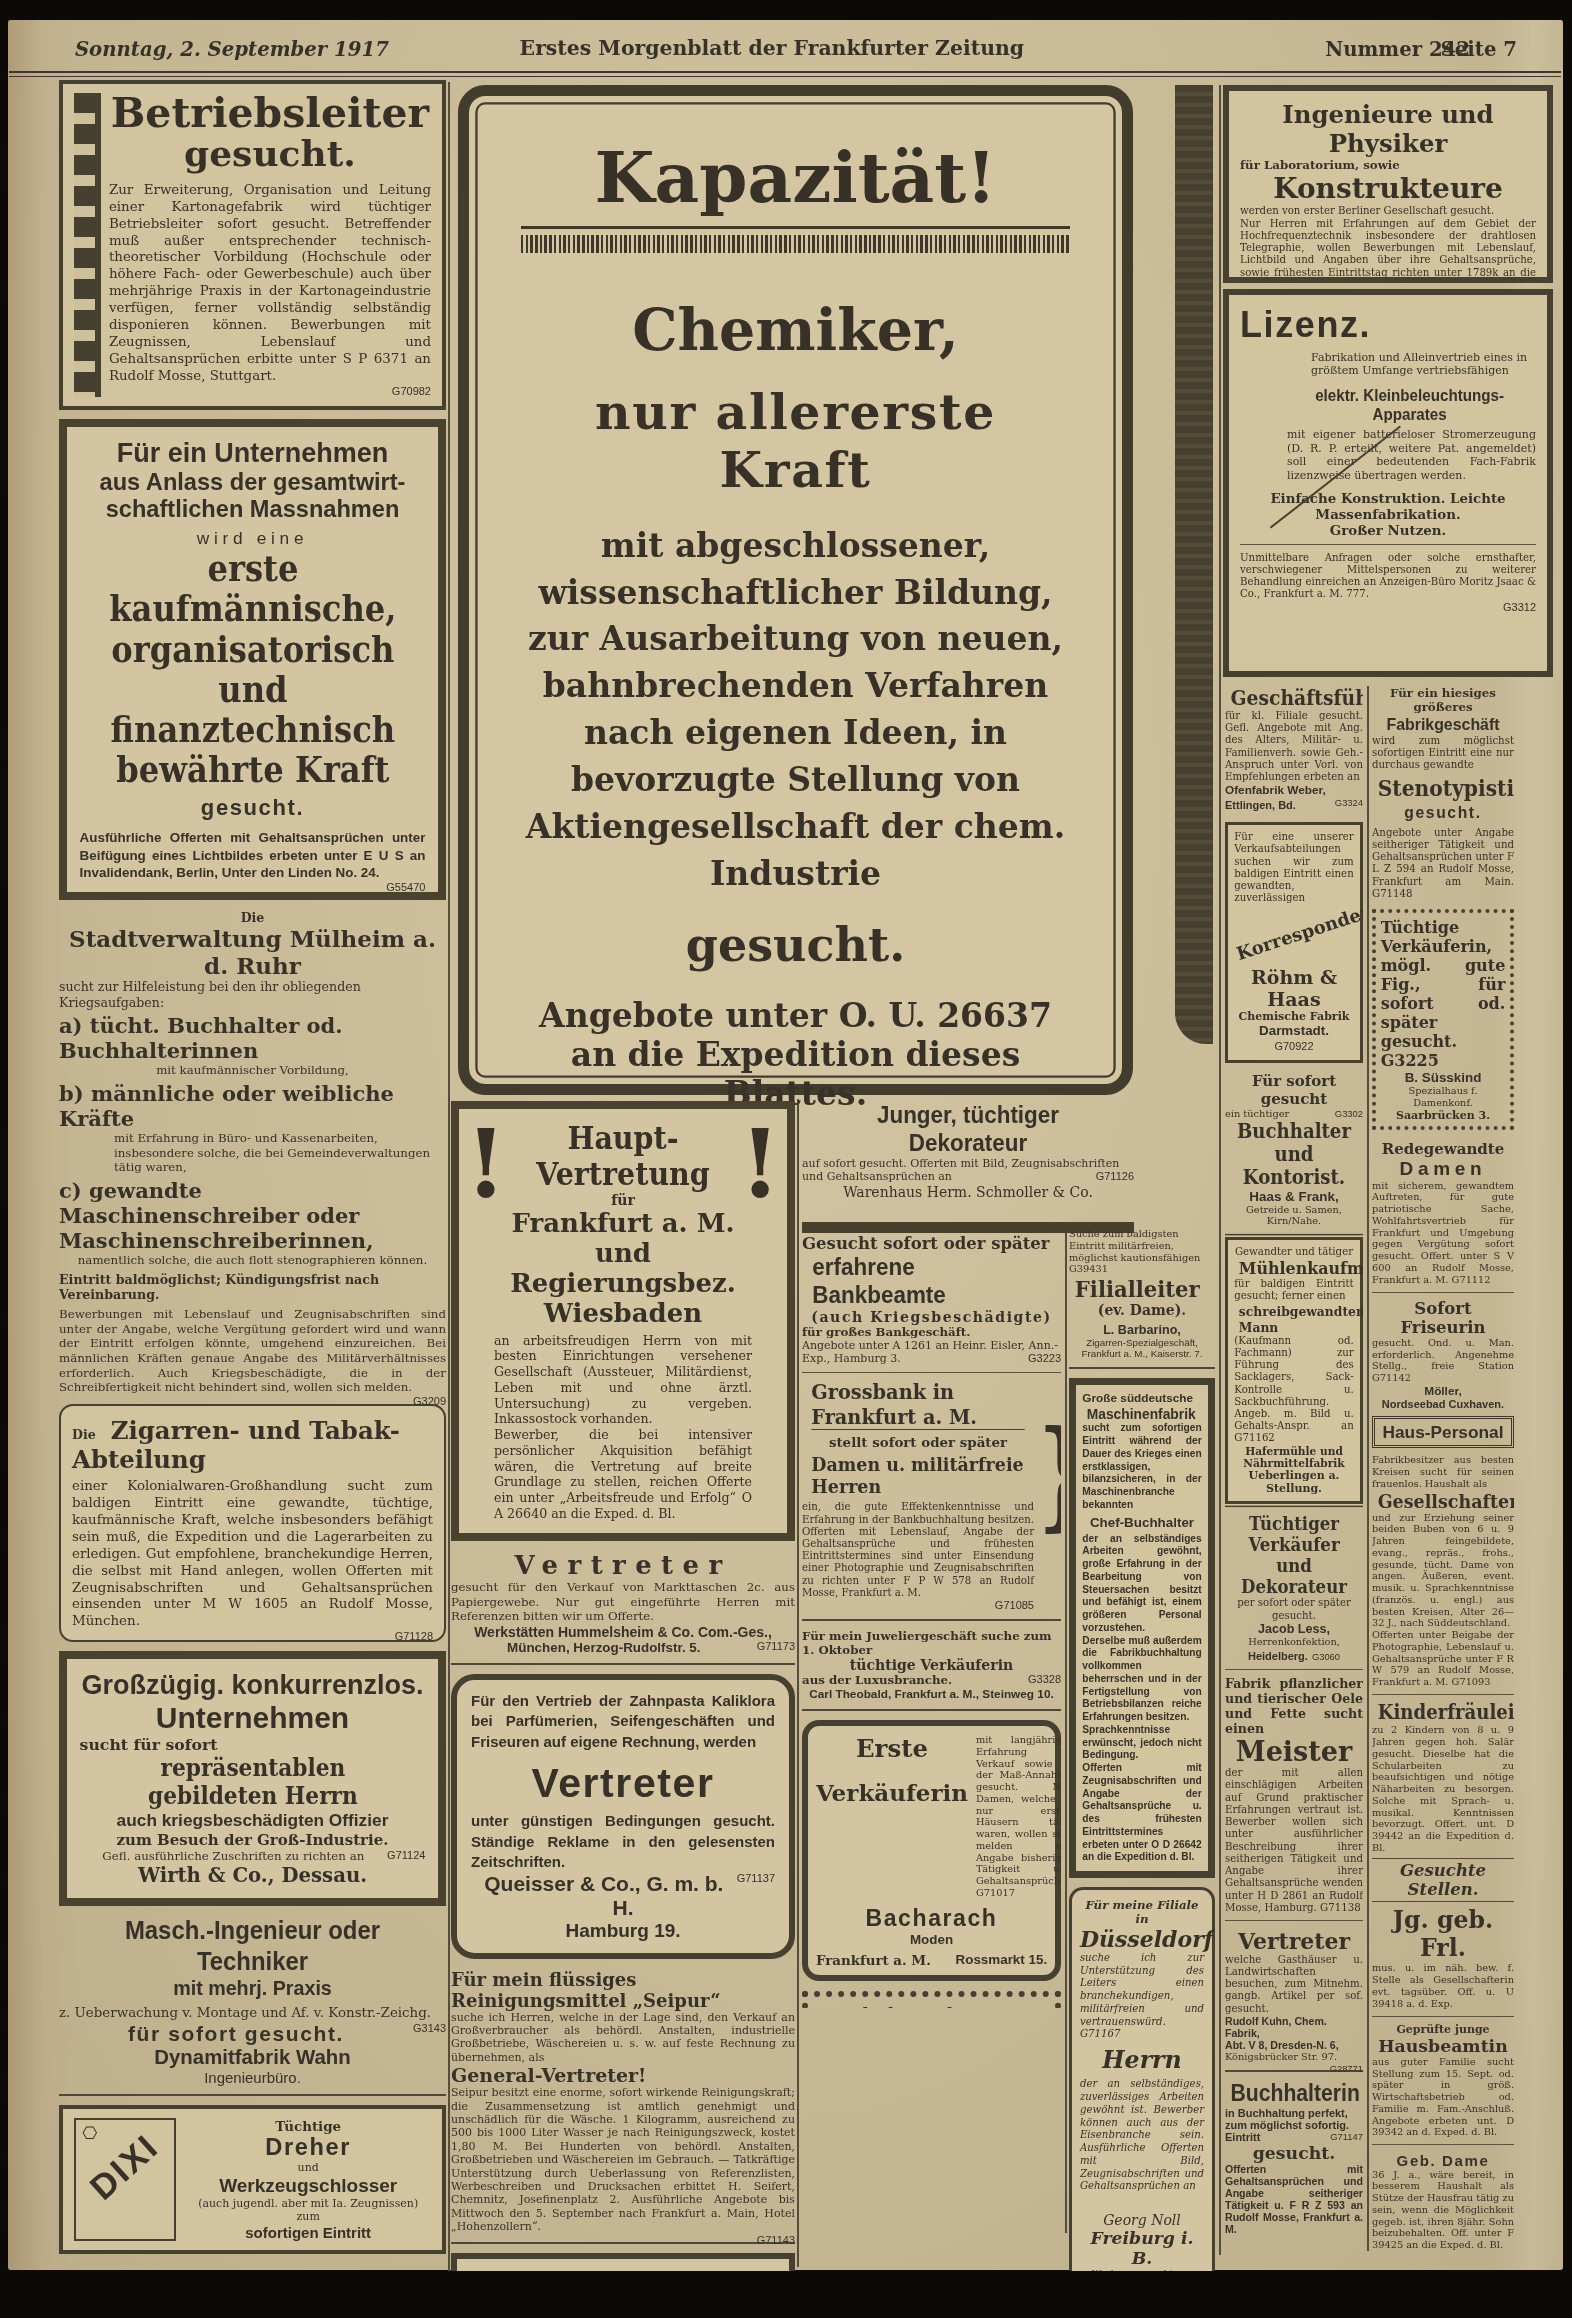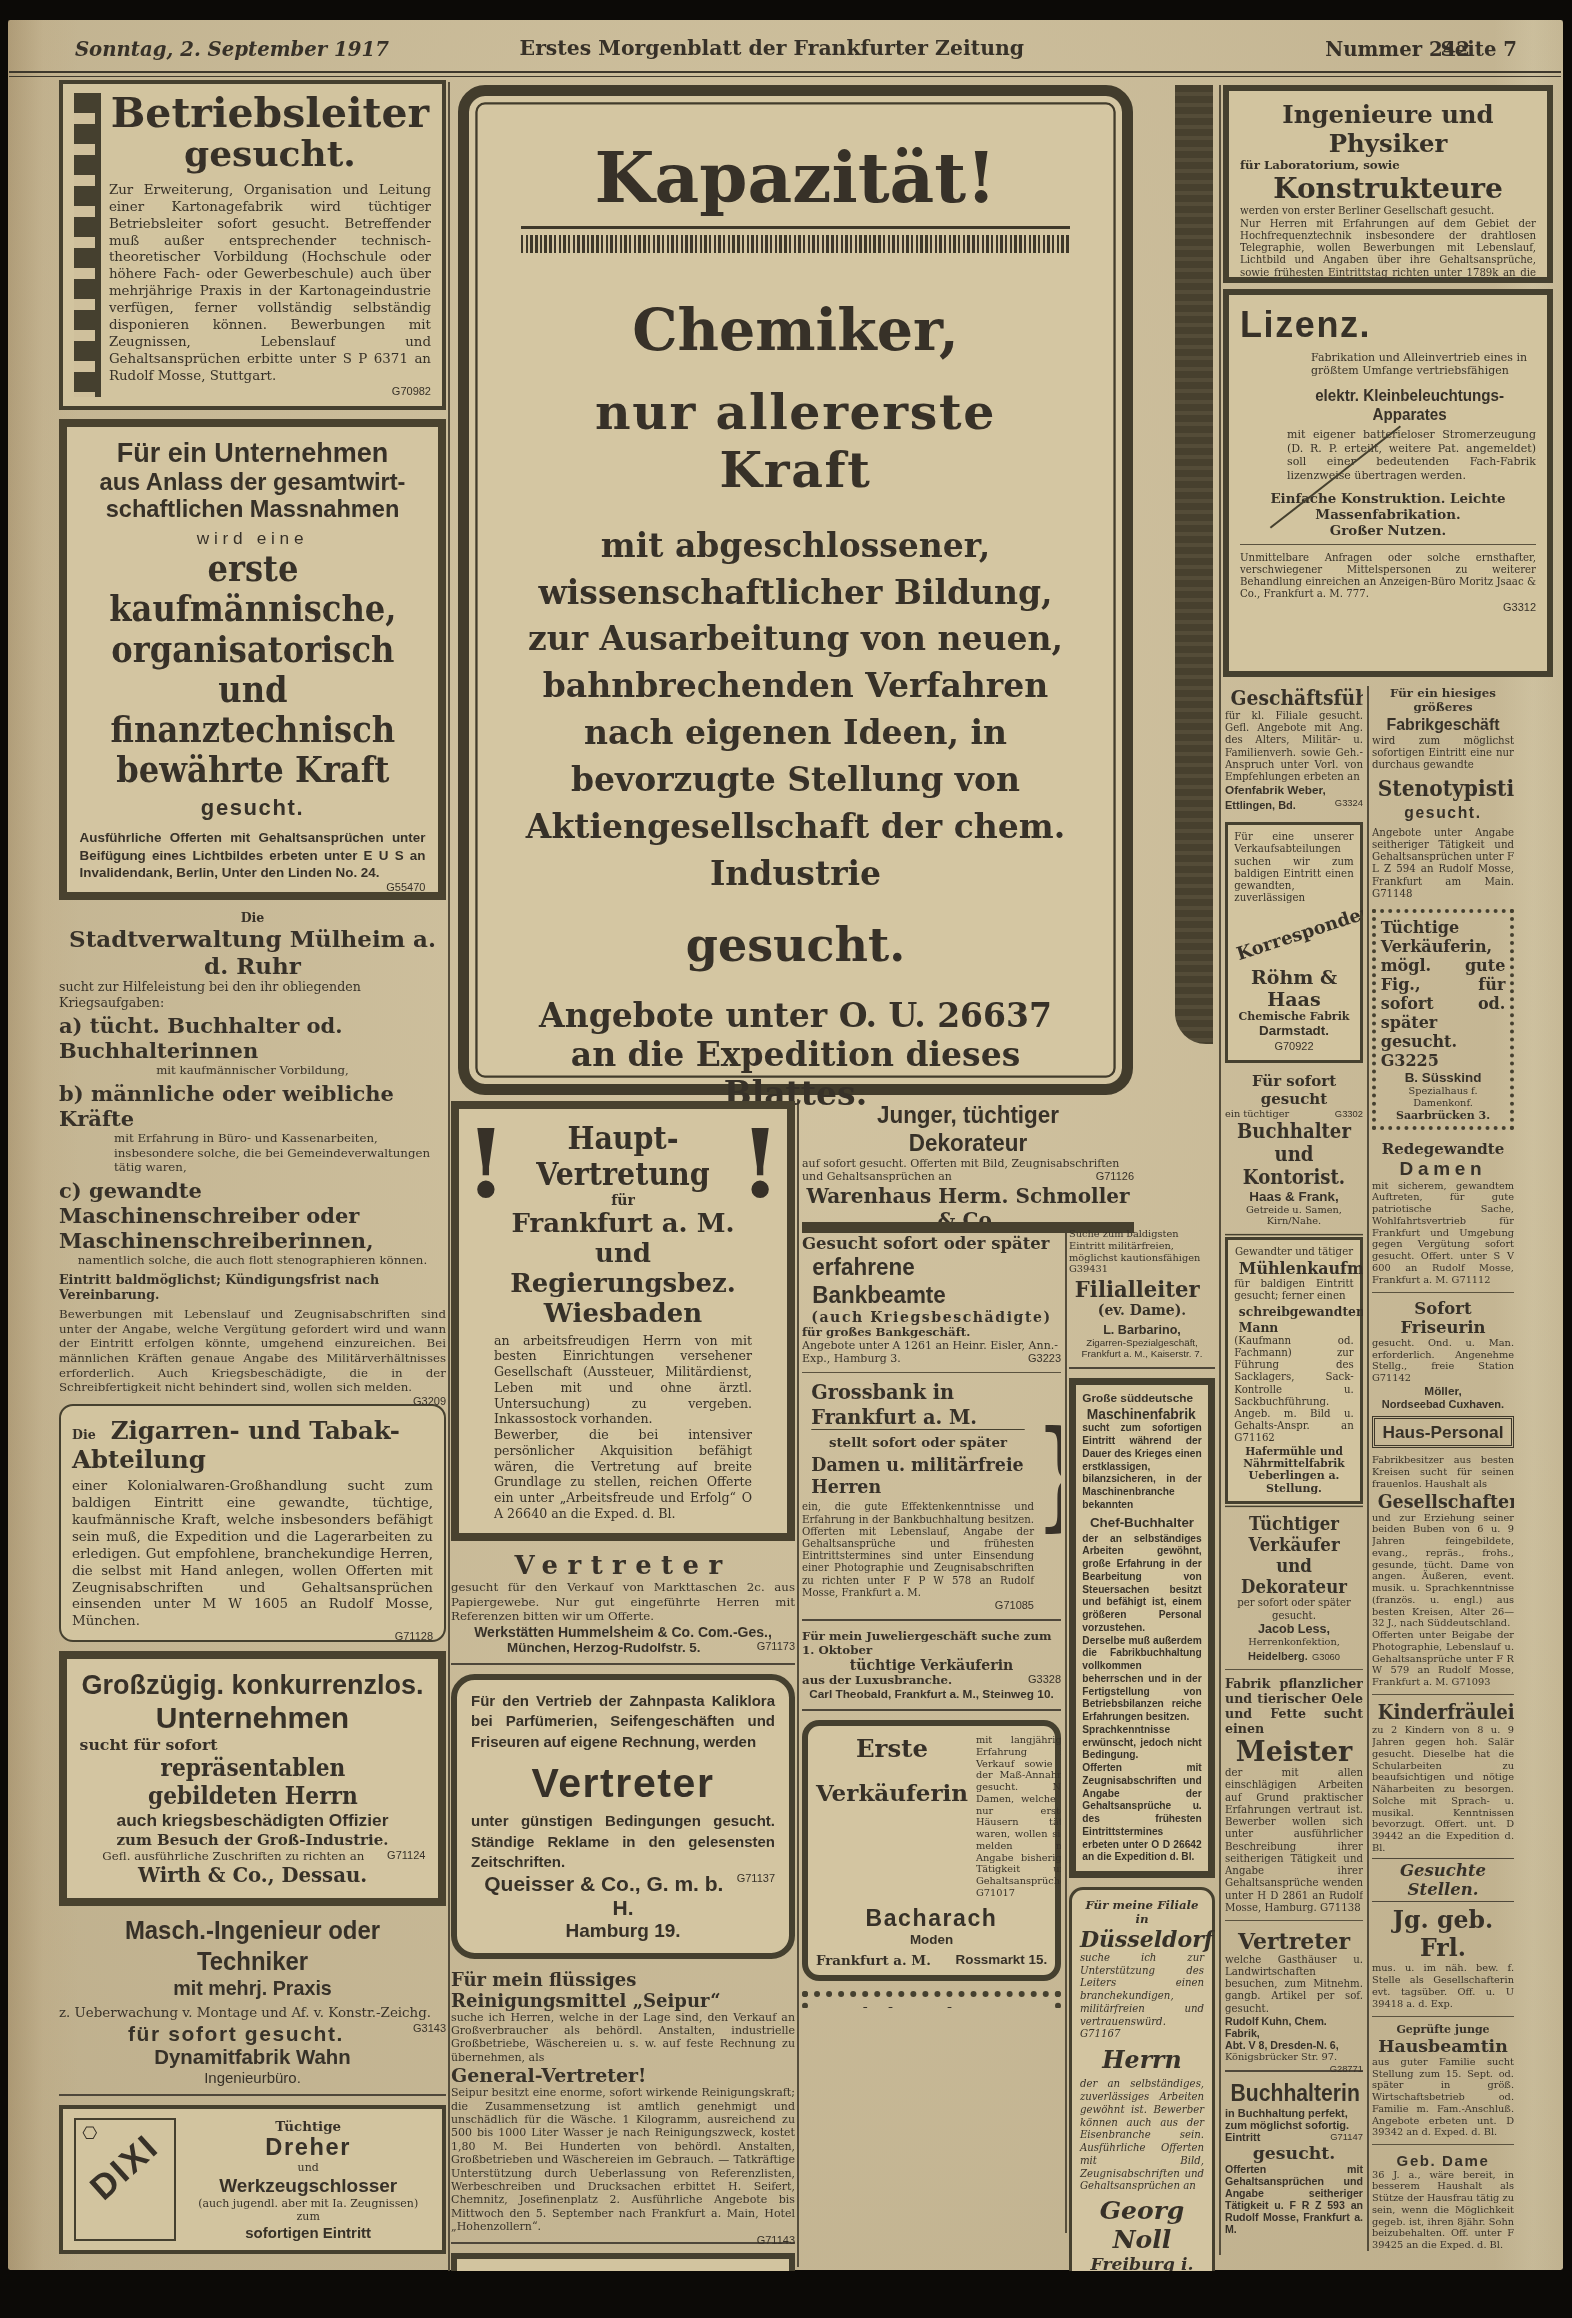--- a/index.html
+++ b/index.html
@@ -218,21 +218,21 @@
     <div class="box6" style="border-width:6.3px">
 
       <div></div>
     </div>
 
   </div>
 
   <div class="abs" style="left:802px;top:1101px;width:332px;height:123px;overflow:hidden">
     <div class="sa ctr cond" style="font-size:24.4px">Junger, tüchtiger Dekorateur</div>
     <div class="b14"><span>auf sofort gesucht. Offerten mit Bild, Zeugnisabschriften und Gehaltsansprüchen an</span> <span class="code">G71126</span></div>
-    <div class="se ctr" style="font-size:20px;font-weight:bold">Warenhaus Herm. Schmoller &amp; Co.</div>
+    <div class="se ctr" style="font-size:14px;font-weight:normal">Warenhaus Herm. Schmoller &amp; Co.</div>
 
   </div>
   <div class="abs hbar" style="left:802px;top:1217px;width:332px"></div>
 
   <div class="col" style="left:802px;top:1234px;width:259px;height:774px">
     <div>
       <div class="fr" style="font-size:16.5px">Gesucht sofort oder später</div>
       <div class="sa cond" style="font-size:24.4px">erfahrene Bankbeamte</div>
       <div class="se ctr" style="font-size:14px;font-weight:bold;letter-spacing:1.6px">(auch Kriegsbeschädigte)</div>
       <div class="fr" style="font-size:11.8px">für großes Bankgeschäft.</div>
@@ -327,21 +327,21 @@
       <div class="sa jst" style="font-size:10.2px;line-height:1.25;font-weight:bold">Sprachkenntnisse erwünscht, jedoch nicht Bedingung.</div>
       <div class="sa jst" style="font-size:10.2px;line-height:1.25;font-weight:bold">Offerten mit Zeugnisabschriften und Angabe der Gehaltsansprüche u. des frühesten Eintrittstermines erbeten unter O D 26642 an die Expedition d. Bl.</div>
     </div>
 
     <div class="boxr" style="border-width:3.1px;border-radius:14px;padding:7.9px;font-style:italic">
       <div class="se ctr it" style="font-size:11.8px;font-weight:bold">Für meine Filiale in</div>
       <div class="se ctr it" style="font-size:22px;font-weight:bold">Düsseldorf</div>
       <div class="se it jst" style="font-size:10.2px;line-height:1.25"><span>suche ich zur Unterstützung des Leiters einen branchekundigen, militärfreien und vertrauenswürd.</span> <span>G71167</span></div>
       <div class="se ctr it" style="font-size:23.6px;font-weight:bold;margin:4.7px 0">Herrn</div>
       <div class="se it jst" style="font-size:10.2px;line-height:1.25">der an selbständiges, zuverlässiges Arbeiten gewöhnt ist. Bewerber können auch aus der Eisenbranche sein. Ausführliche Offerten mit Bild, Zeugnisabschriften und Gehaltsansprüchen an</div>
-      <div class="se ctr it" style="font-size:25px;font-weight:bold;margin-top:3px">Georg Noll</div>
+      <div class="se ctr it" style="font-size:14px;font-weight:normal;margin-top:19px">Georg Noll</div>
       <div class="se ctr it" style="font-size:17.3px;font-weight:bold">Freiburg i. B.</div>
       <div class="se ctr it" style="font-size:9.4px">Werkzeugmaschinen-Spezialgeschäft.</div>
     </div>
   </div>
 
   <div class="abs box6" style="left:1223px;top:85px;width:330px;height:198px;border-width:6.3px;margin:0;overflow:hidden">
     <div class="fr ctr" style="font-size:24.4px">Ingenieure und Physiker</div>
     <div class="fr" style="font-size:11.8px">für Laboratorium, sowie</div>
     <div class="fr ctr" style="font-size:28px">Konstrukteure</div>
     <div class="b13">werden von erster Berliner Gesellschaft gesucht.</div>

